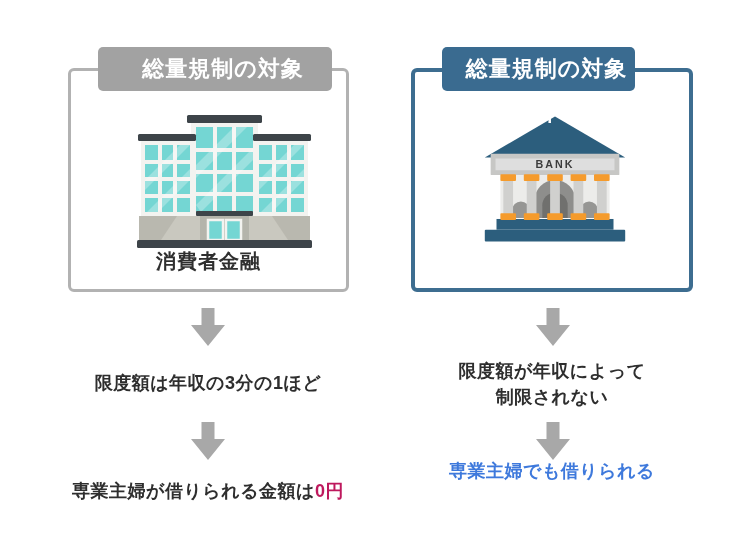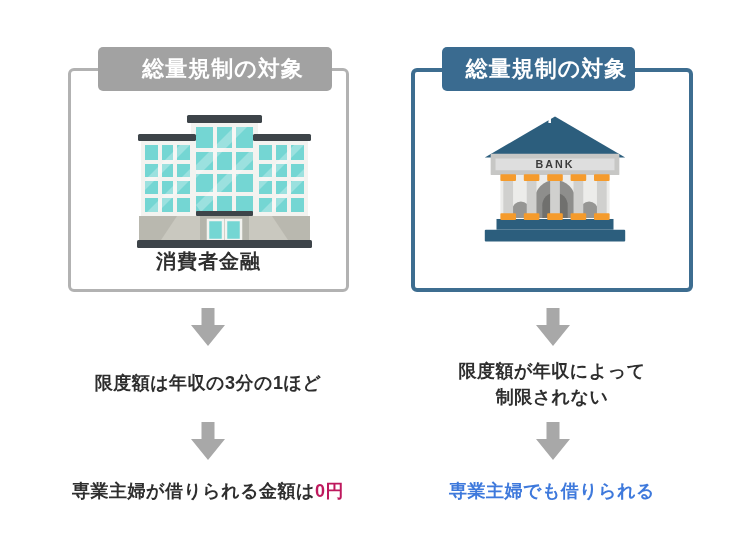--- a/index.html
+++ b/index.html
@@ -32,21 +32,21 @@
   .arrow-l2{left:191px;top:422px;}
   .arrow-r1{left:536px;top:308px;}
   .arrow-r2{left:536px;top:422px;}
   .step{
     position:absolute;font-size:18px;font-weight:bold;color:#2e2e2e;
     text-align:center;line-height:26px;letter-spacing:0.5px;
   }
   .step-l1{left:28px;top:370px;width:360px;}
   .step-l2{left:8px;top:478px;width:400px;}
   .step-r1{left:411px;top:358px;width:282px;}
-  .step-r2{left:411px;top:478px;width:282px;color:#3e79dc;}
+  .step-r2{left:411px;top:458px;width:282px;color:#3e79dc;}
   .hl-red{color:#be185d;}
   svg text.bank-sign{
     font-family:"Liberation Sans","DejaVu Sans",sans-serif;
     font-size:11px;font-weight:bold;fill:#3c3c3c;letter-spacing:2px;
   }
 </style>
 </head>
 <body>
 
 <div class="canvas">

